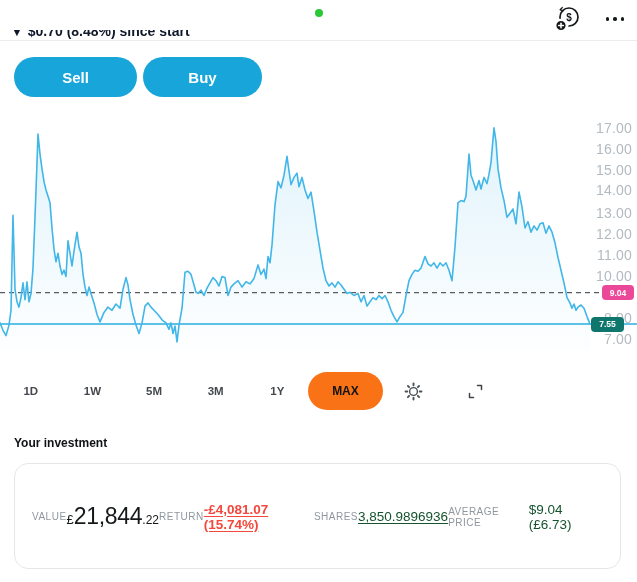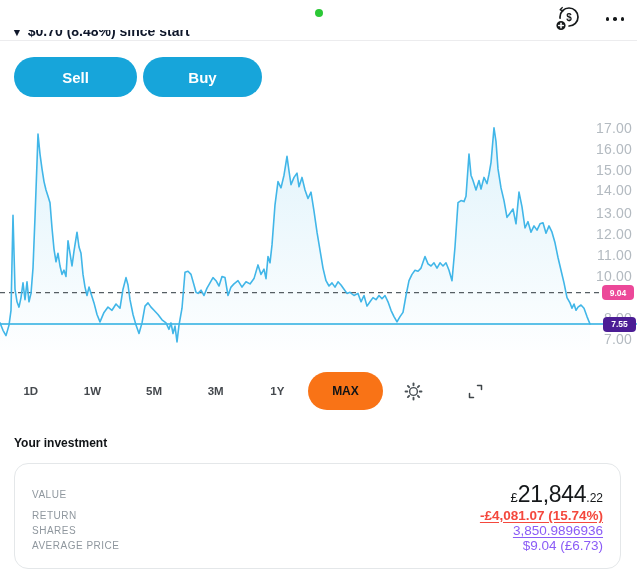--- a/index.html
+++ b/index.html
@@ -26,40 +26,40 @@
   .btn-buy{left:143px;width:119px;}
 
   
   .chart{position:absolute;top:110px;left:0;width:637px;height:240px;}
   .chart svg{position:absolute;top:0;left:0;}
   .y-ticks{position:absolute;top:0;right:0;width:44px;height:240px;}
   .y-tick{position:absolute;right:5px;font-size:14px;color:#b3bac0;letter-spacing:.2px;}
   .price-badge{position:absolute;height:15px;border-radius:4px;color:#fff;font-size:8.5px;font-weight:700;
                display:flex;align-items:center;justify-content:center;z-index:3;}
   .badge-avg{right:3px;width:32px;background:#ec4899;}
-  .badge-cur{right:1px;width:33px;background:#4c1d95;}
+  .badge-cur{right:13px;width:33px;background:#0f766e;}
 
   
   .tabs{position:absolute;top:371px;left:0;width:506px;height:40px;display:flex;align-items:center;}
   .tab{flex:1;display:flex;align-items:center;justify-content:center;font-size:11.5px;font-weight:700;
        color:#45494e;cursor:pointer;height:40px;}
   .tab-pill{background:#f97316;border-radius:19px;padding:12px 24px;font-size:12px;color:#101316;}
 
   
   .inv-heading{position:absolute;top:436px;left:14px;font-size:12px;font-weight:700;color:#101316;}
   .card{position:absolute;top:463px;left:14px;width:607px;height:106px;box-sizing:border-box;
         border:1px solid #e4e7e9;border-radius:14px;padding:12px 17px 11px 17px;
-        display:flex;flex-direction:column;justify-content:center;background:#fff;}
+        display:flex;flex-direction:row;justify-content:center;background:#fff;}
   .row{display:flex;justify-content:space-between;align-items:center;}
   .row-label{font-size:10px;letter-spacing:.5px;color:#8f979e;font-weight:400;}
   .val-big{color:#15181a;white-space:nowrap;}
   .val-big .cur{font-size:13px;}
   .val-big .main{font-size:23px;letter-spacing:-.3px;}
   .val-big .dec{font-size:12px;}
-  .val{font-size:13.5px;font-weight:500;color:#8b5cf6;}
+  .val{font-size:13.5px;font-weight:500;color:#14532d;}
   .u{text-decoration:underline;text-underline-offset:2px;}
   .neg{color:#f4483d;font-weight:700;}
 </style>
 </head>
 <body>
 
 <div id="app">
 
   <div class="change-line">▼ $0.70 (8.48%) since start</div>
 

